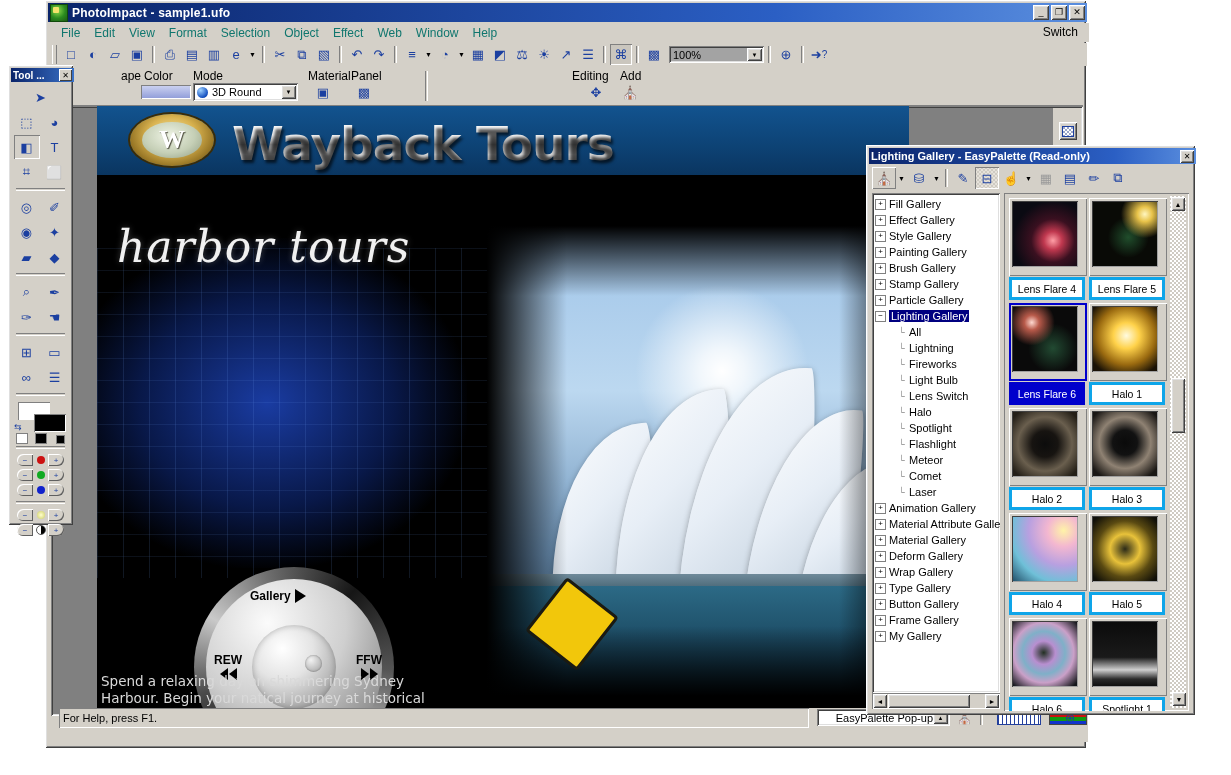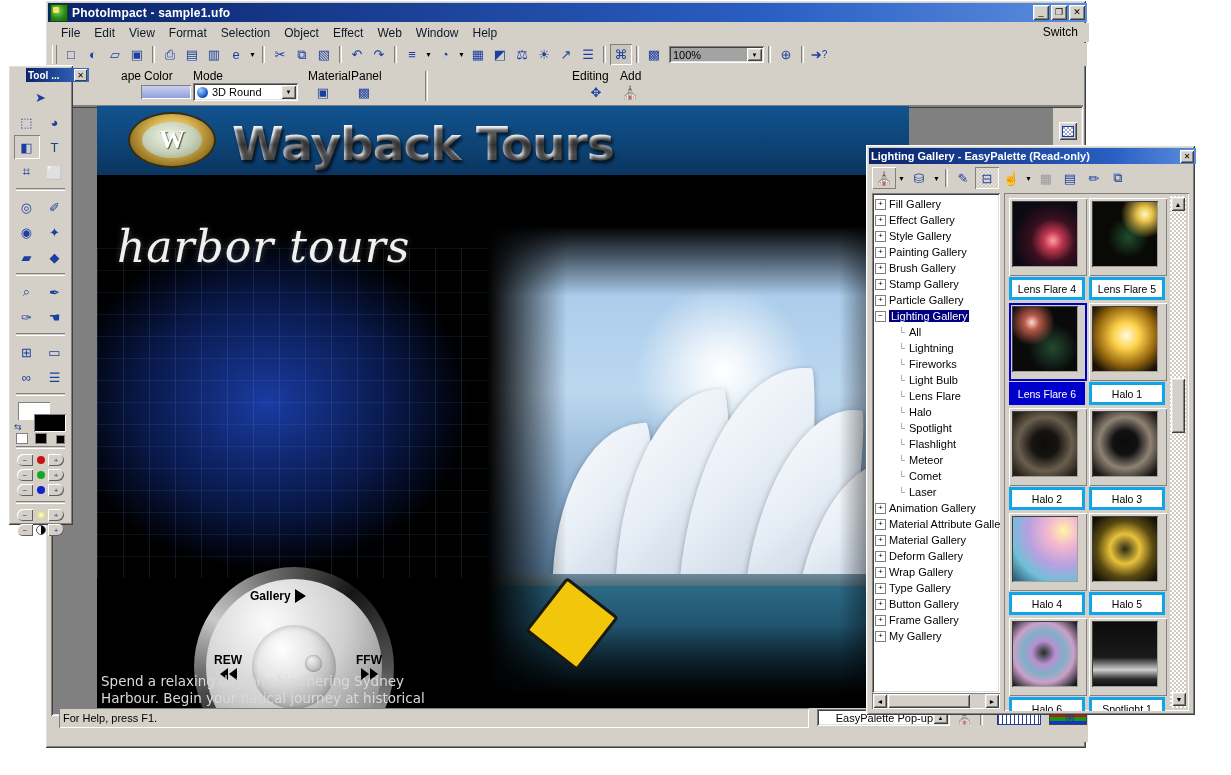--- a/index.html
+++ b/index.html
@@ -32,21 +32,21 @@
   .tb-btns { margin-left:auto; display:flex; gap:2px; }
   .tb-btn { width:16px; height:15px; background:#d4d0c8;
     box-shadow: inset 1px 1px 0 #ffffff, inset -1px -1px 0 #404040,
                 inset 2px 2px 0 #dfdfdf, inset -2px -2px 0 #808080;
     font-size:9px; line-height:13px; text-align:center; color:#000; font-family:"Liberation Sans",sans-serif;
     display:flex; align-items:center; justify-content:center; }
 
   
   #menubar { position:absolute; left:3px; top:23px; width:1035px; height:19px;
              display:flex; align-items:center; padding-left:6px; background:#d4d0c8; }
-  .menu-item { font-size:12px; color:#0f172a; padding:1px 7px; cursor:default; }
+  .menu-item { font-size:12px; color:#0f766e; padding:1px 7px; cursor:default; }
   #switch-lbl { position:absolute; right:8px; top:25px; font-size:12px; color:#000; }
 
   
   #toolbar { position:absolute; left:3px; top:43px; width:1035px; height:23px; background:#d4d0c8;
              display:flex; align-items:center; padding-left:4px; }
   .tgrip { width:3px; height:19px; margin-right:3px;
            border-left:1px solid #ffffff; border-right:1px solid #808080; }
   .tbtn { width:22px; height:21px; display:flex; align-items:center; justify-content:center;
           font-size:13px; color:#1b3fa0; position:relative; }
   .tbtn.pressed { box-shadow: inset 1px 1px 0 #808080, inset -1px -1px 0 #ffffff; background:#cac6be; }
@@ -197,21 +197,21 @@
   #sb-sep { position:absolute; left:921px; top:2px; width:1px; height:15px;
       border-left:1px solid #808080; border-right:1px solid #ffffff; }
   #sb-ruler { position:absolute; left:938px; top:5px; width:42px; height:10px; background:#fff; border:1px solid #24409c;
       background-image:repeating-linear-gradient(to right,#24409c 0 1px, #fff 1px 4px); }
   #sb-rainbow { position:absolute; left:990px; top:5px; width:36px; height:10px;
       background:linear-gradient(to bottom,#cc1111 0 33%, #119911 33% 66%, #1133cc 66% 100%); border:1px solid #444;}
 
   
   #toolpal { position:absolute; left:8px; top:65px; width:65px; height:460px; background:#d4d0c8;
       box-shadow: inset 1px 1px 0 #ffffff, inset -1px -1px 0 #404040, inset 2px 2px 0 #dfdfdf, inset -2px -2px 0 #808080; }
-  #toolpal .tp-title { position:absolute; left:18px; top:3px; width:59px; height:14px;
+  #toolpal .tp-title { position:absolute; left:3px; top:3px; width:59px; height:14px;
       background:linear-gradient(to right,#0a246a,#3a72c8); display:flex; align-items:center; padding:0 2px; }
   #toolpal .tp-title span { color:#fff; font-size:10px; font-weight:bold; }
   #toolpal .tp-x { margin-left:auto; width:13px;height:12px;background:#d4d0c8; font-size:8px;
       box-shadow: inset 1px 1px 0 #ffffff, inset -1px -1px 0 #404040;
       display:flex;align-items:center;justify-content:center;color:#000;}
   #tpgrid { position:absolute; left:4px; top:20px; width:57px; }
   .tp-row { display:flex; justify-content:center; gap:2px; margin-bottom:1px; }
   .tp-cell { width:26px; height:24px; display:flex; align-items:center; justify-content:center;
       font-size:13px; color:#1b3fa0; position:relative; }
   .tp-cell.sel { box-shadow: inset 1px 1px 0 #808080, inset -1px -1px 0 #ffffff; }
@@ -644,21 +644,21 @@
           <div class="tnode child">
             <div class="tdash">└</div>
             <span class="lbl">Fireworks</span>
           </div>
           <div class="tnode child">
             <div class="tdash">└</div>
             <span class="lbl">Light Bulb</span>
           </div>
           <div class="tnode child">
             <div class="tdash">└</div>
-            <span class="lbl">Lens Flare</span>
+            <span class="lbl">Lens Switch</span>
           </div>
           <div class="tnode child">
             <div class="tdash">└</div>
             <span class="lbl">Halo</span>
           </div>
           <div class="tnode child">
             <div class="tdash">└</div>
             <span class="lbl">Spotlight</span>
           </div>
           <div class="tnode child">

